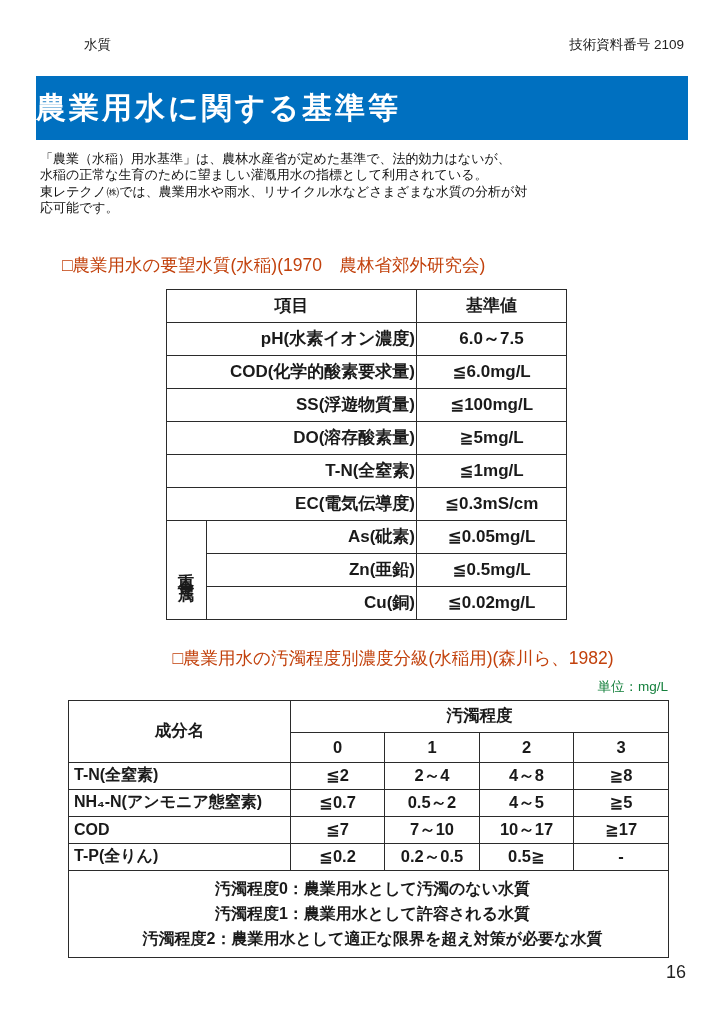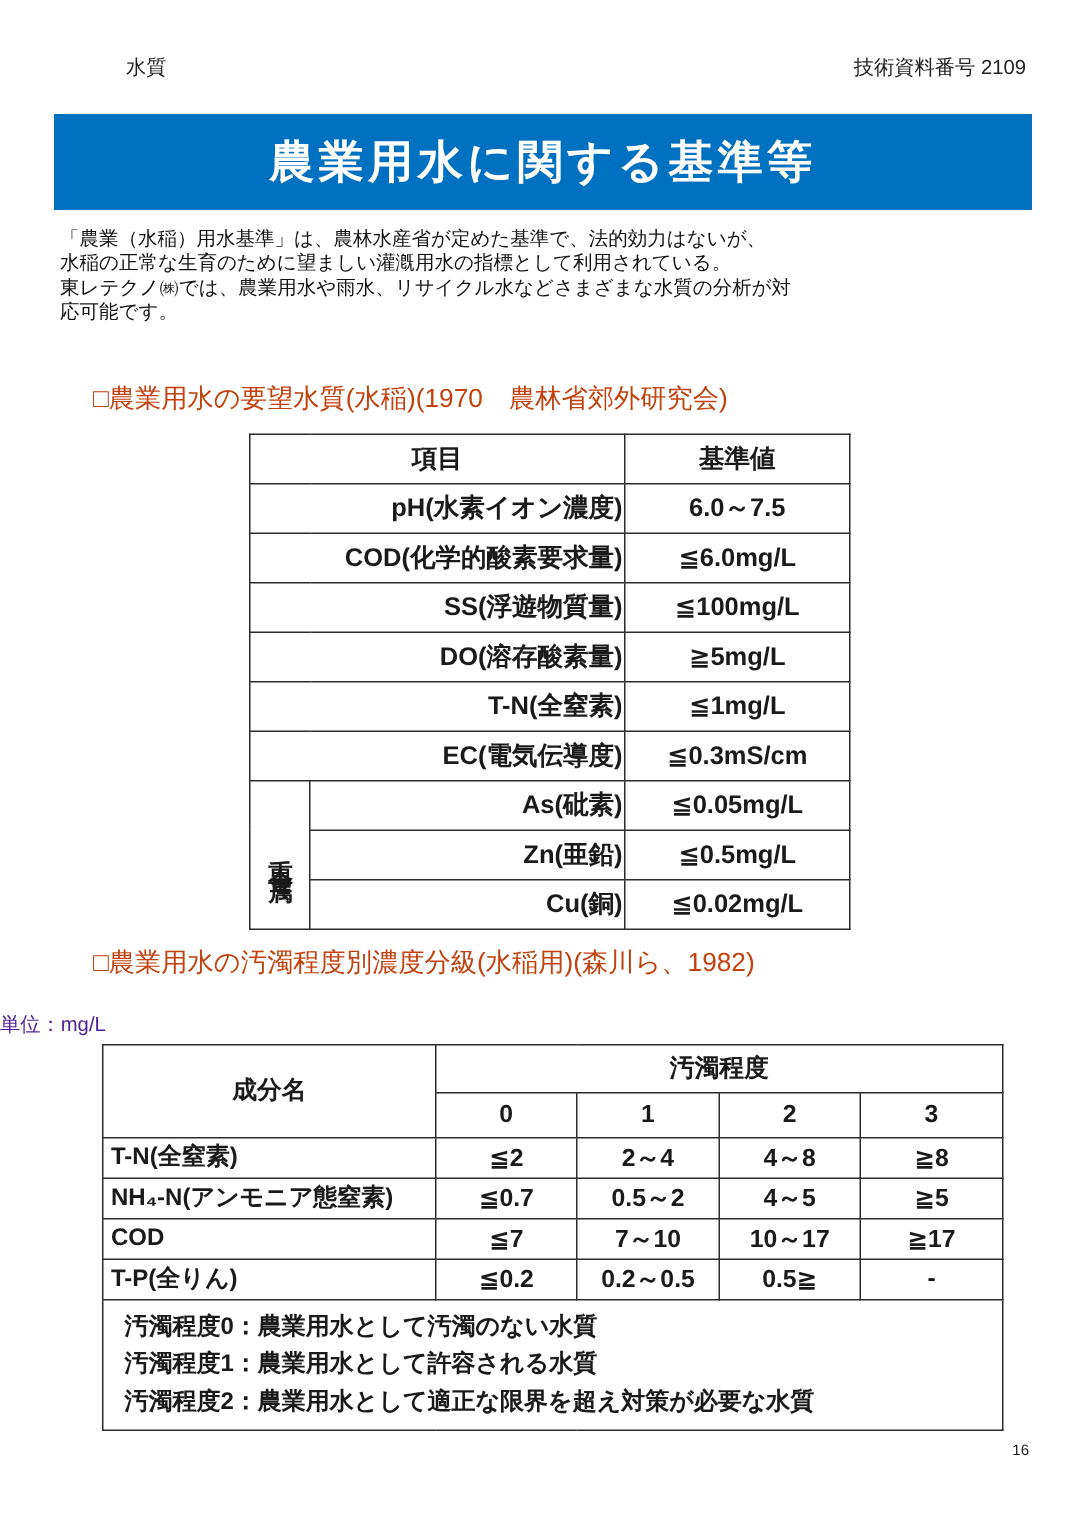--- a/index.html
+++ b/index.html
@@ -8,57 +8,57 @@
     font-family:"Liberation Sans","DejaVu Sans",sans-serif;
     color:#1a1a1a;
   }
   .topbar {
     display:flex; justify-content:space-between; align-items:flex-end;
     padding:36px 40px 0 40px; font-size:13.5px; color:#222;margin-left:44px;
   }
   .banner {
     margin:22px 36px 0 36px; height:64px;
     background:#0070C0; color:#ffffff;
-    display:flex; align-items:center; justify-content:center;
+    display:flex; align-items:center; justify-content:flex-start;
     font-size:30px; font-weight:bold; letter-spacing:3px;
   }
   .intro {
     margin:11px 40px 0 40px; font-size:13px; line-height:1.26;
     white-space:pre-line; color:#111;
   }
   .sec-heading { margin:36px 0 0 62px; font-size:17.5px; color:#c2410c; }
-  .sec-heading.second { margin-top:9px; }
+  .sec-heading.second { margin-top:26px;text-align:center; }
 
   table { border-collapse:collapse; table-layout:fixed; }
   td,th { border:1.5px solid #2b2b2b; font-weight:bold; }
 
   
   .t1 { margin:12px 0 0 166px; width:400px; font-size:17px; }
   .t1 tr { height:33px; }
   .t1 th { text-align:center; }
   .t1 td.item { text-align:right; padding-left:6px; white-space:nowrap; }
   .t1 td.val  { text-align:center; }
   .t1 td.grp  {
     text-align:center; vertical-align:middle;
     writing-mode:vertical-rl; text-orientation:upright;
     letter-spacing:7px; padding:0; font-size:16.5px;
   }
 
   
-  .unit { width:668px; text-align:left; font-size:13.5px; margin-top:21px; color:#4c1d95; }
+  .unit { width:668px; text-align:right; font-size:13.5px; margin-top:8px; color:#15803d; }
   .t2 { margin:4px 0 0 68px; width:600px; font-size:16.5px; }
   .t2 tr.h1 { height:32px; } .t2 tr.h2 { height:30px; }
   .t2 tr.d  { height:27px; }
   .t2 th { text-align:center; }
   .t2 td.name { text-align:left; padding-left:5px; white-space:nowrap; overflow:hidden; font-size:16px; }
   .t2 td.val  { text-align:center; }
   .t2 td.notes { padding:5px 6px 6px 14px; }
-  .t2 td.notes div { font-size:16px; line-height:25px; white-space:nowrap; }
+  .t2 td.notes div { font-size:16px; line-height:25px; white-space:nowrap;text-align:center; }
 
-  .page-number { position:absolute; top:962px; right:38px; font-size:10px; color:#222; }
+  .page-number { position:absolute; top:962px; right:38px; font-size:18px; color:#222; }
 </style>
 </head>
 <body>
 
 <div class="topbar">
   <span>水質</span>
   <span>技術資料番号 2109</span>
 </div>
 
 <div class="banner" style="background-color: rgb(0, 112, 192);">

